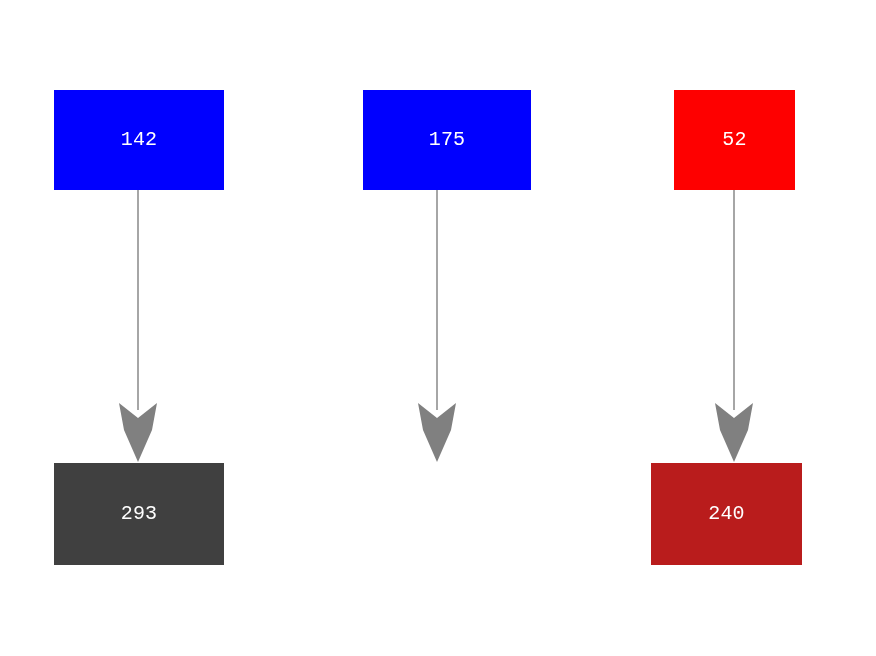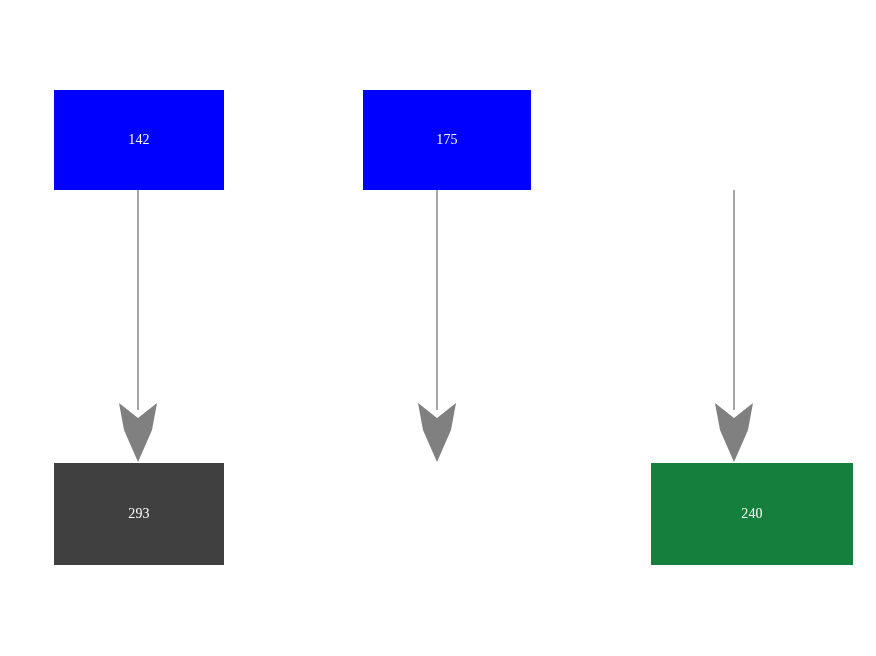--- a/index.html
+++ b/index.html
@@ -28,22 +28,22 @@
   }
   .node {
     position: absolute;
     box-sizing: border-box;
     display: flex;
     align-items: center;
     justify-content: center;
   }
   .node-label {
     color: #ffffff;
-    font-family: Liberation Serif, serif;
-    font-size: 14px;
+    font-family: Liberation Mono, monospace;
+    font-size: 20px;
     font-weight: 400;
     line-height: 1;
     letter-spacing: 0.2px;
     white-space: nowrap;
     user-select: none;
   }
 </style>
 </head>
 <body>
 
@@ -73,18 +73,21 @@
 
   <div class="node" style="left: 54px; top: 463px; width: 170px; height: 102px; background: #404040;">
     <span class="node-label">293</span>
   </div>
 
   <div class="node" style="left: 363px; top: 90px; width: 168px; height: 100px; background: rgb(0, 0, 255);">
     <span class="node-label">175</span>
   </div>
 
 
+  <div class="node" style="left: 674px; top: 90px; width: 121px; height: 100px; background: rgb(254, 0, 0);">
+    <span class="node-label">52</span>
+  </div>
 
-  <div class="node" style="left: 651px; top: 463px; width: 202px; height: 102px; background: #15803d;">
+  <div class="node" style="left: 651px; top: 463px; width: 151px; height: 102px; background: #b91c1c;">
     <span class="node-label">240</span>
   </div>
 
 </div>
 
 </body></html>

